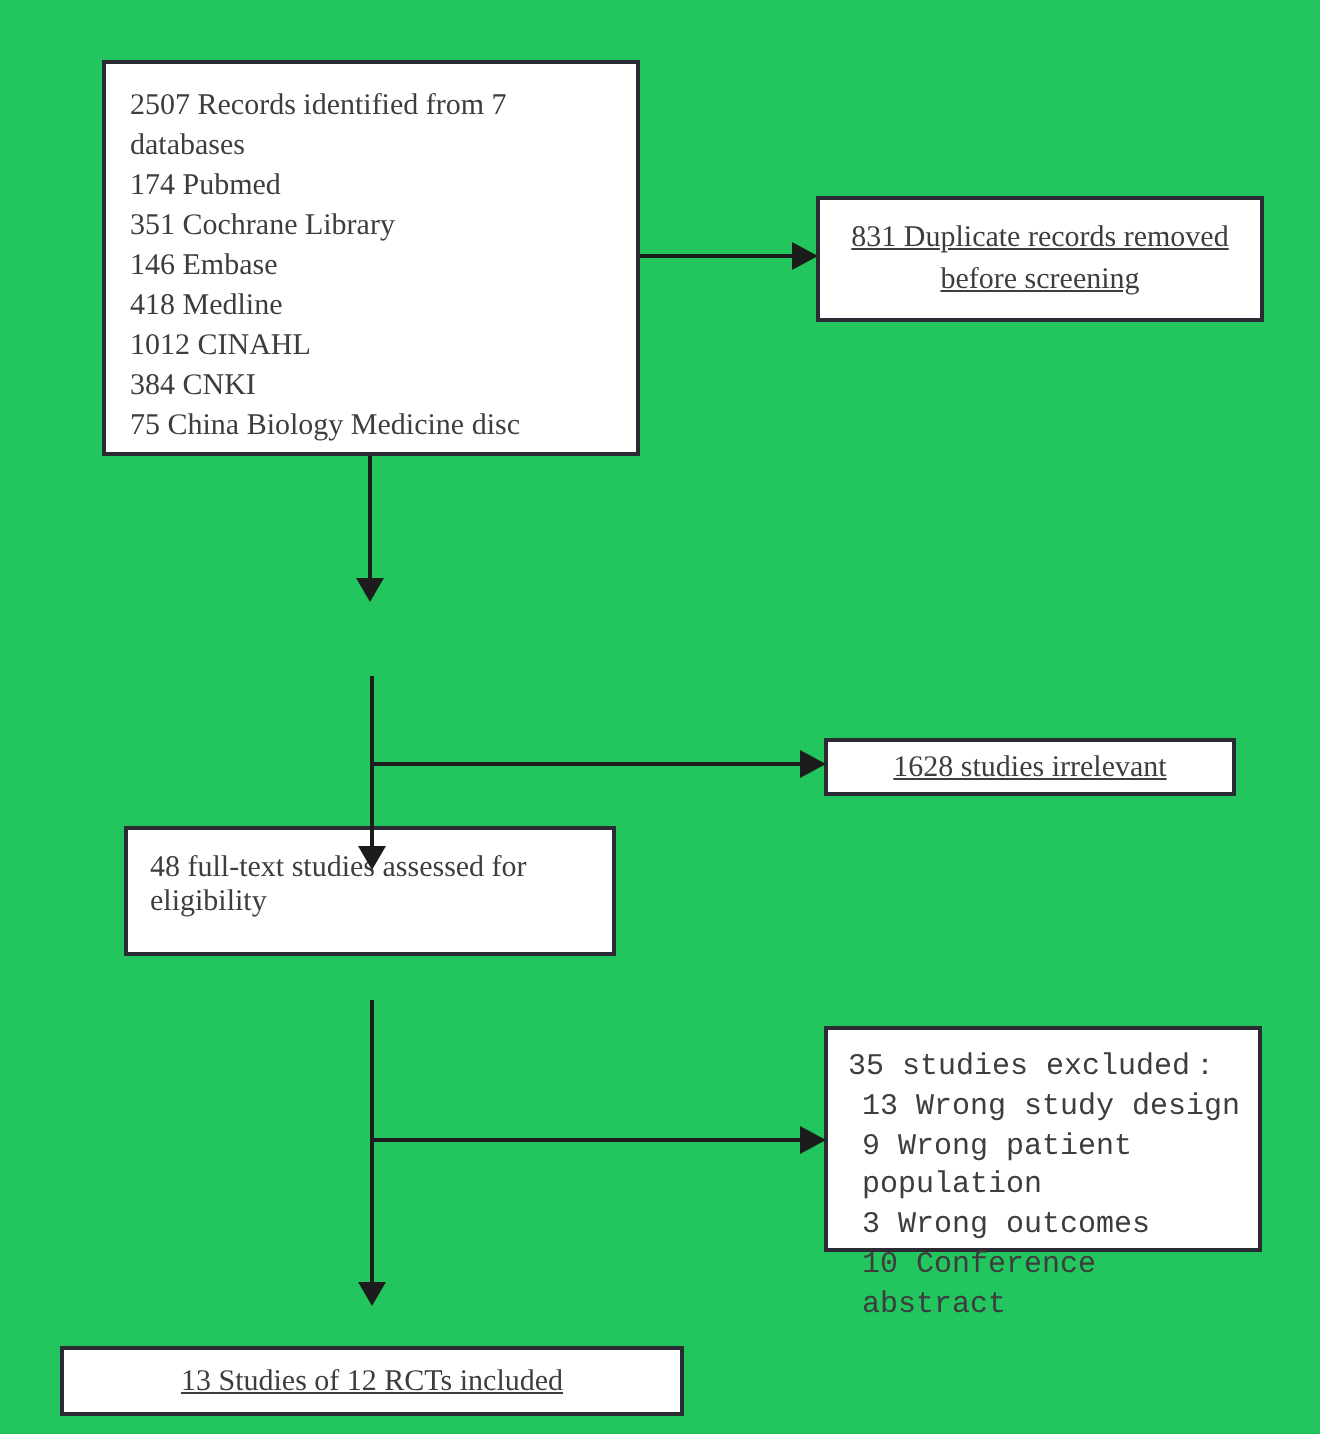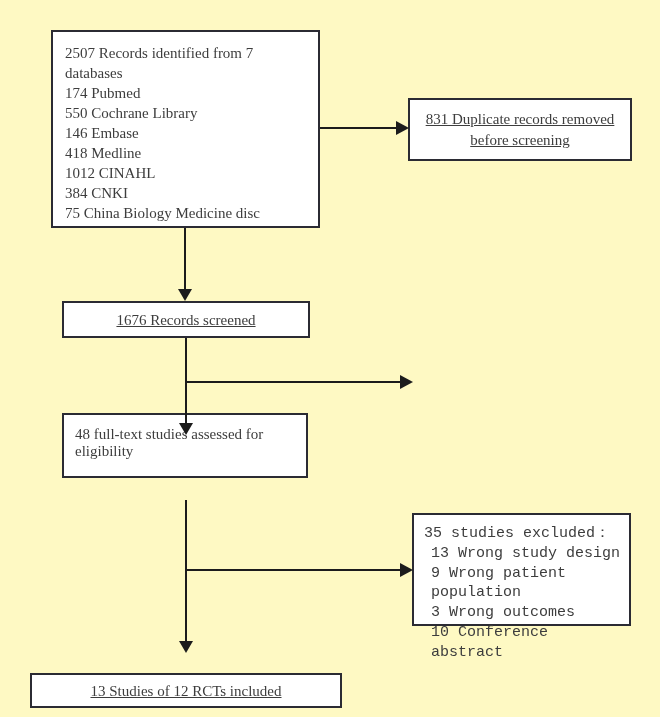--- a/index.html
+++ b/index.html
@@ -1,20 +1,20 @@
 <!DOCTYPE html>
 <html><head>
 <meta charset="utf-8">
 <style>
   html, body { margin: 0; padding: 0; background: #ffffff; }
   .canvas {
     position: relative;
     width: 660px;
     height: 717px;
-    background: #fef9c3;
+    background: #22c55e;
     font-family: "Liberation Serif", serif;
     font-size: 15px;
     color: #3d3d3d;
     overflow: hidden;
   }
   .box {
     position: absolute;
     box-sizing: border-box;
     border: 2px solid #2b2b33;
     background: #ffffff;
@@ -66,36 +66,36 @@
   #a-right-3 { left: 400px; top: 563px; }
 </style>
 </head>
 <body>
 
 <div class="canvas">
 
   <div class="box" id="box-identification">
     <div>2507 Records identified from 7 databases</div>
     <div>174 Pubmed</div>
-    <div>550 Cochrane Library</div>
+    <div>351 Cochrane Library</div>
     <div>146 Embase</div>
     <div>418 Medline</div>
     <div>1012 CINAHL</div>
     <div>384 CNKI</div>
     <div>75 China Biology Medicine disc</div>
   </div>
 
   <div class="box center" id="box-duplicates">
     <span>831 Duplicate records removed before screening</span>
   </div>
 
-  <div class="box center" id="box-screened">
-    <span>1676 Records screened</span>
+
+  <div class="box center" id="box-irrelevant">
+    <span>1628 studies irrelevant</span>
   </div>
-
 
   <div class="box" id="box-fulltext">
     <span>48 full-text studies assessed for eligibility</span>
   </div>
 
   <div class="box" id="box-excluded">
     <div>35 studies excluded：</div>
     <div class="reason">13 Wrong study design</div>
     <div class="reason">9 Wrong patient population</div>
     <div class="reason">3 Wrong outcomes</div>

